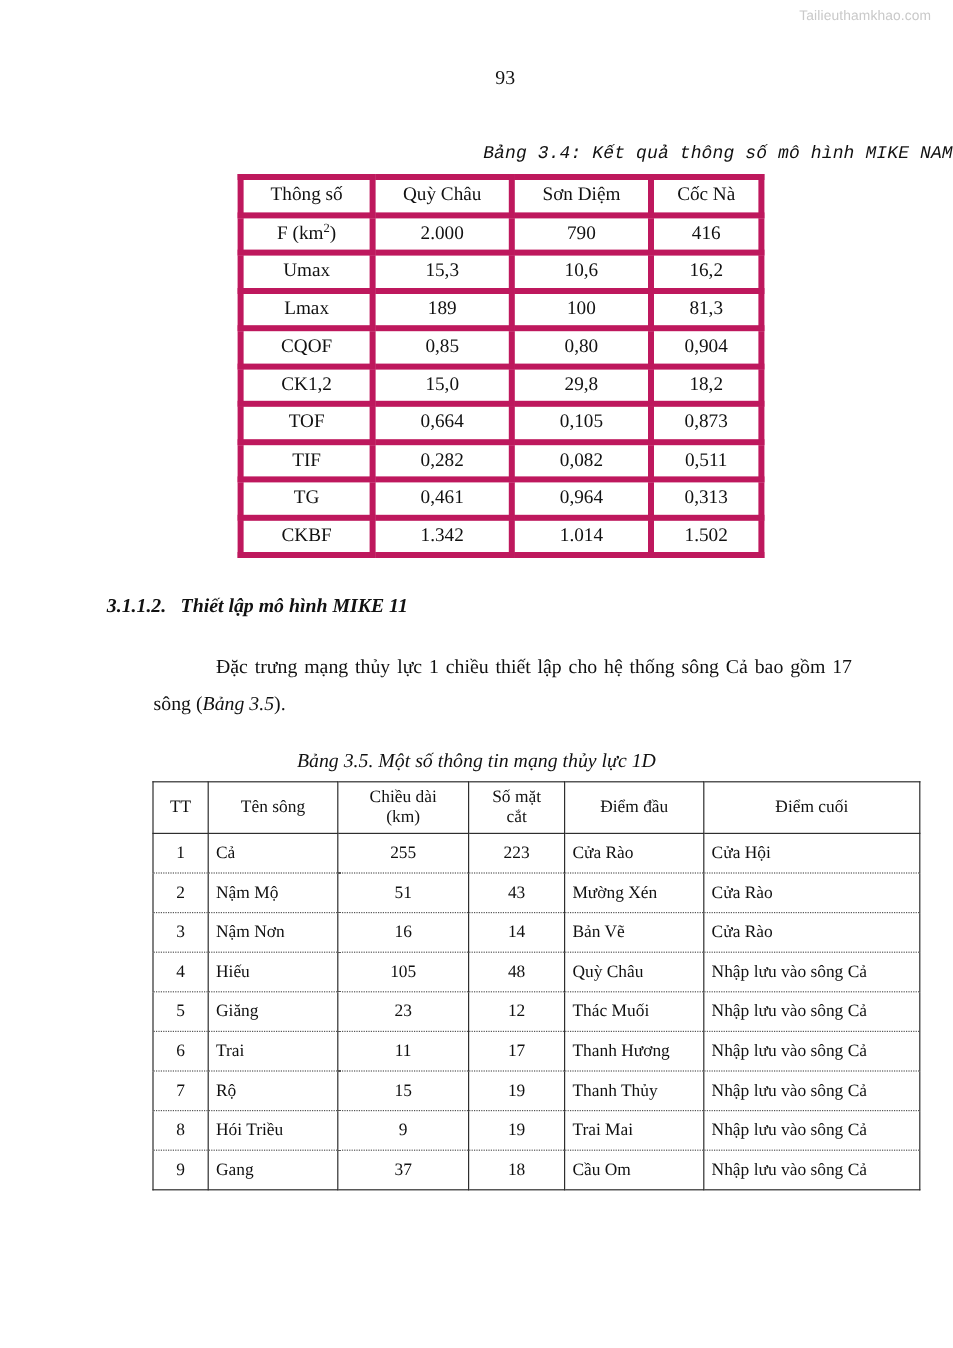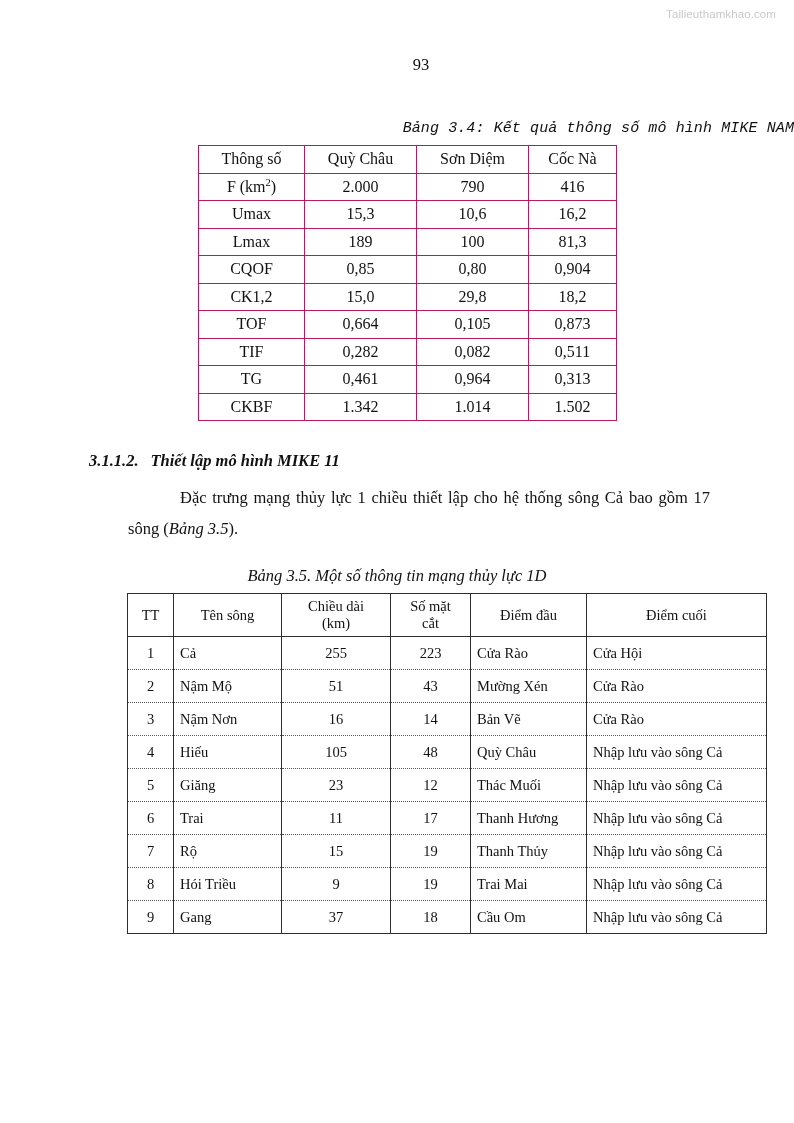--- a/index.html
+++ b/index.html
@@ -62,21 +62,21 @@
   .t34-wrap {
     width: 398px;
     margin: 0 auto;
   }
   table.t34 {
     border-collapse: collapse;
     width: 398px;
     table-layout: fixed;
   }
   table.t34 td {
-    border: 1px solid #be185d;
+    border: 5px solid #be185d;
     height: 26.5px;
     text-align: center;
     vertical-align: middle;
     font-size: 16px;
     color: #111;
     padding: 0 2px;
   }
   table.t34 td.c0 { width: 101px; }
   table.t34 td.c1 { width: 107px; }
   table.t34 td.c2 { width: 107px; }
@@ -89,21 +89,21 @@
     padding-left: 89px;
     font-style: italic;
     font-size: 16.5px;
     color: #111;
     font-weight: bold;
   }
   .section-heading .num { font-style: italic; }
   .section-heading .sp { display: inline-block; width: 12px; }
 
   .para {
-    margin: 11px 0 0 0;
+    margin: 25px 0 0 0;
     padding: 0 84px 0 128px;
     font-size: 16.5px;
     line-height: 31px;
     color: #111;
     text-align: justify;
     text-indent: 52px;
   }
   .para i { font-style: italic; }
 
   

